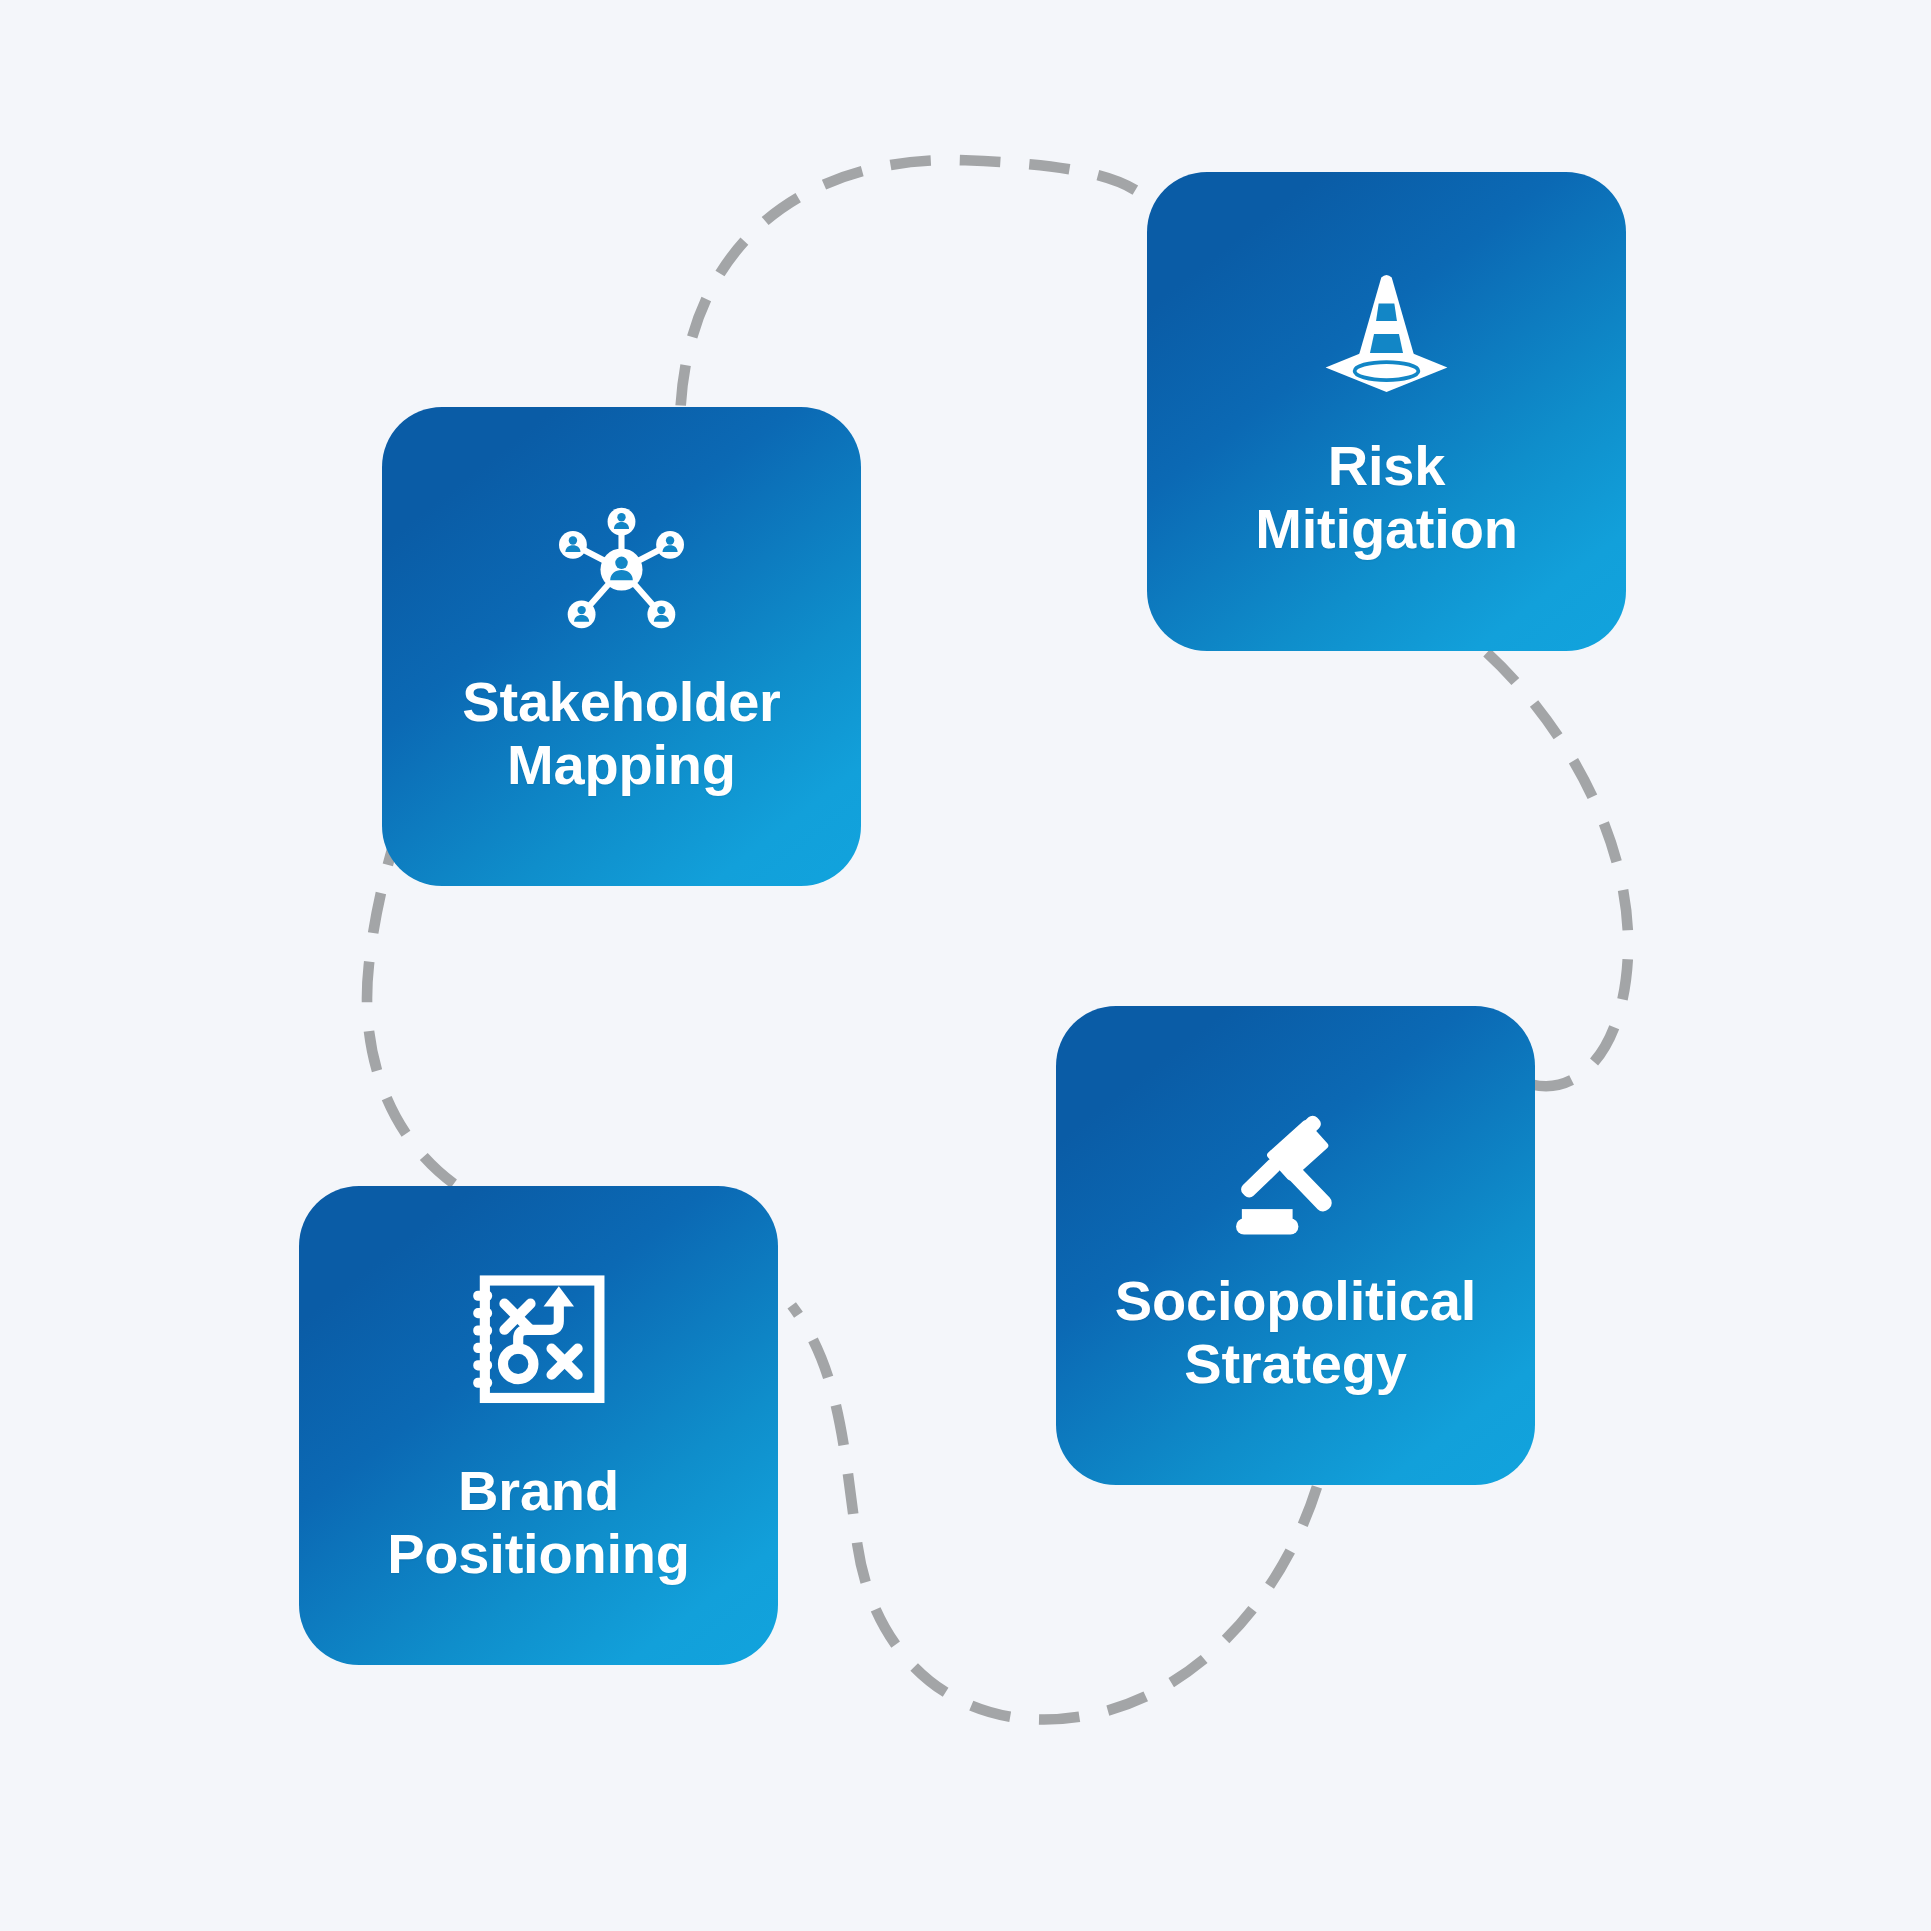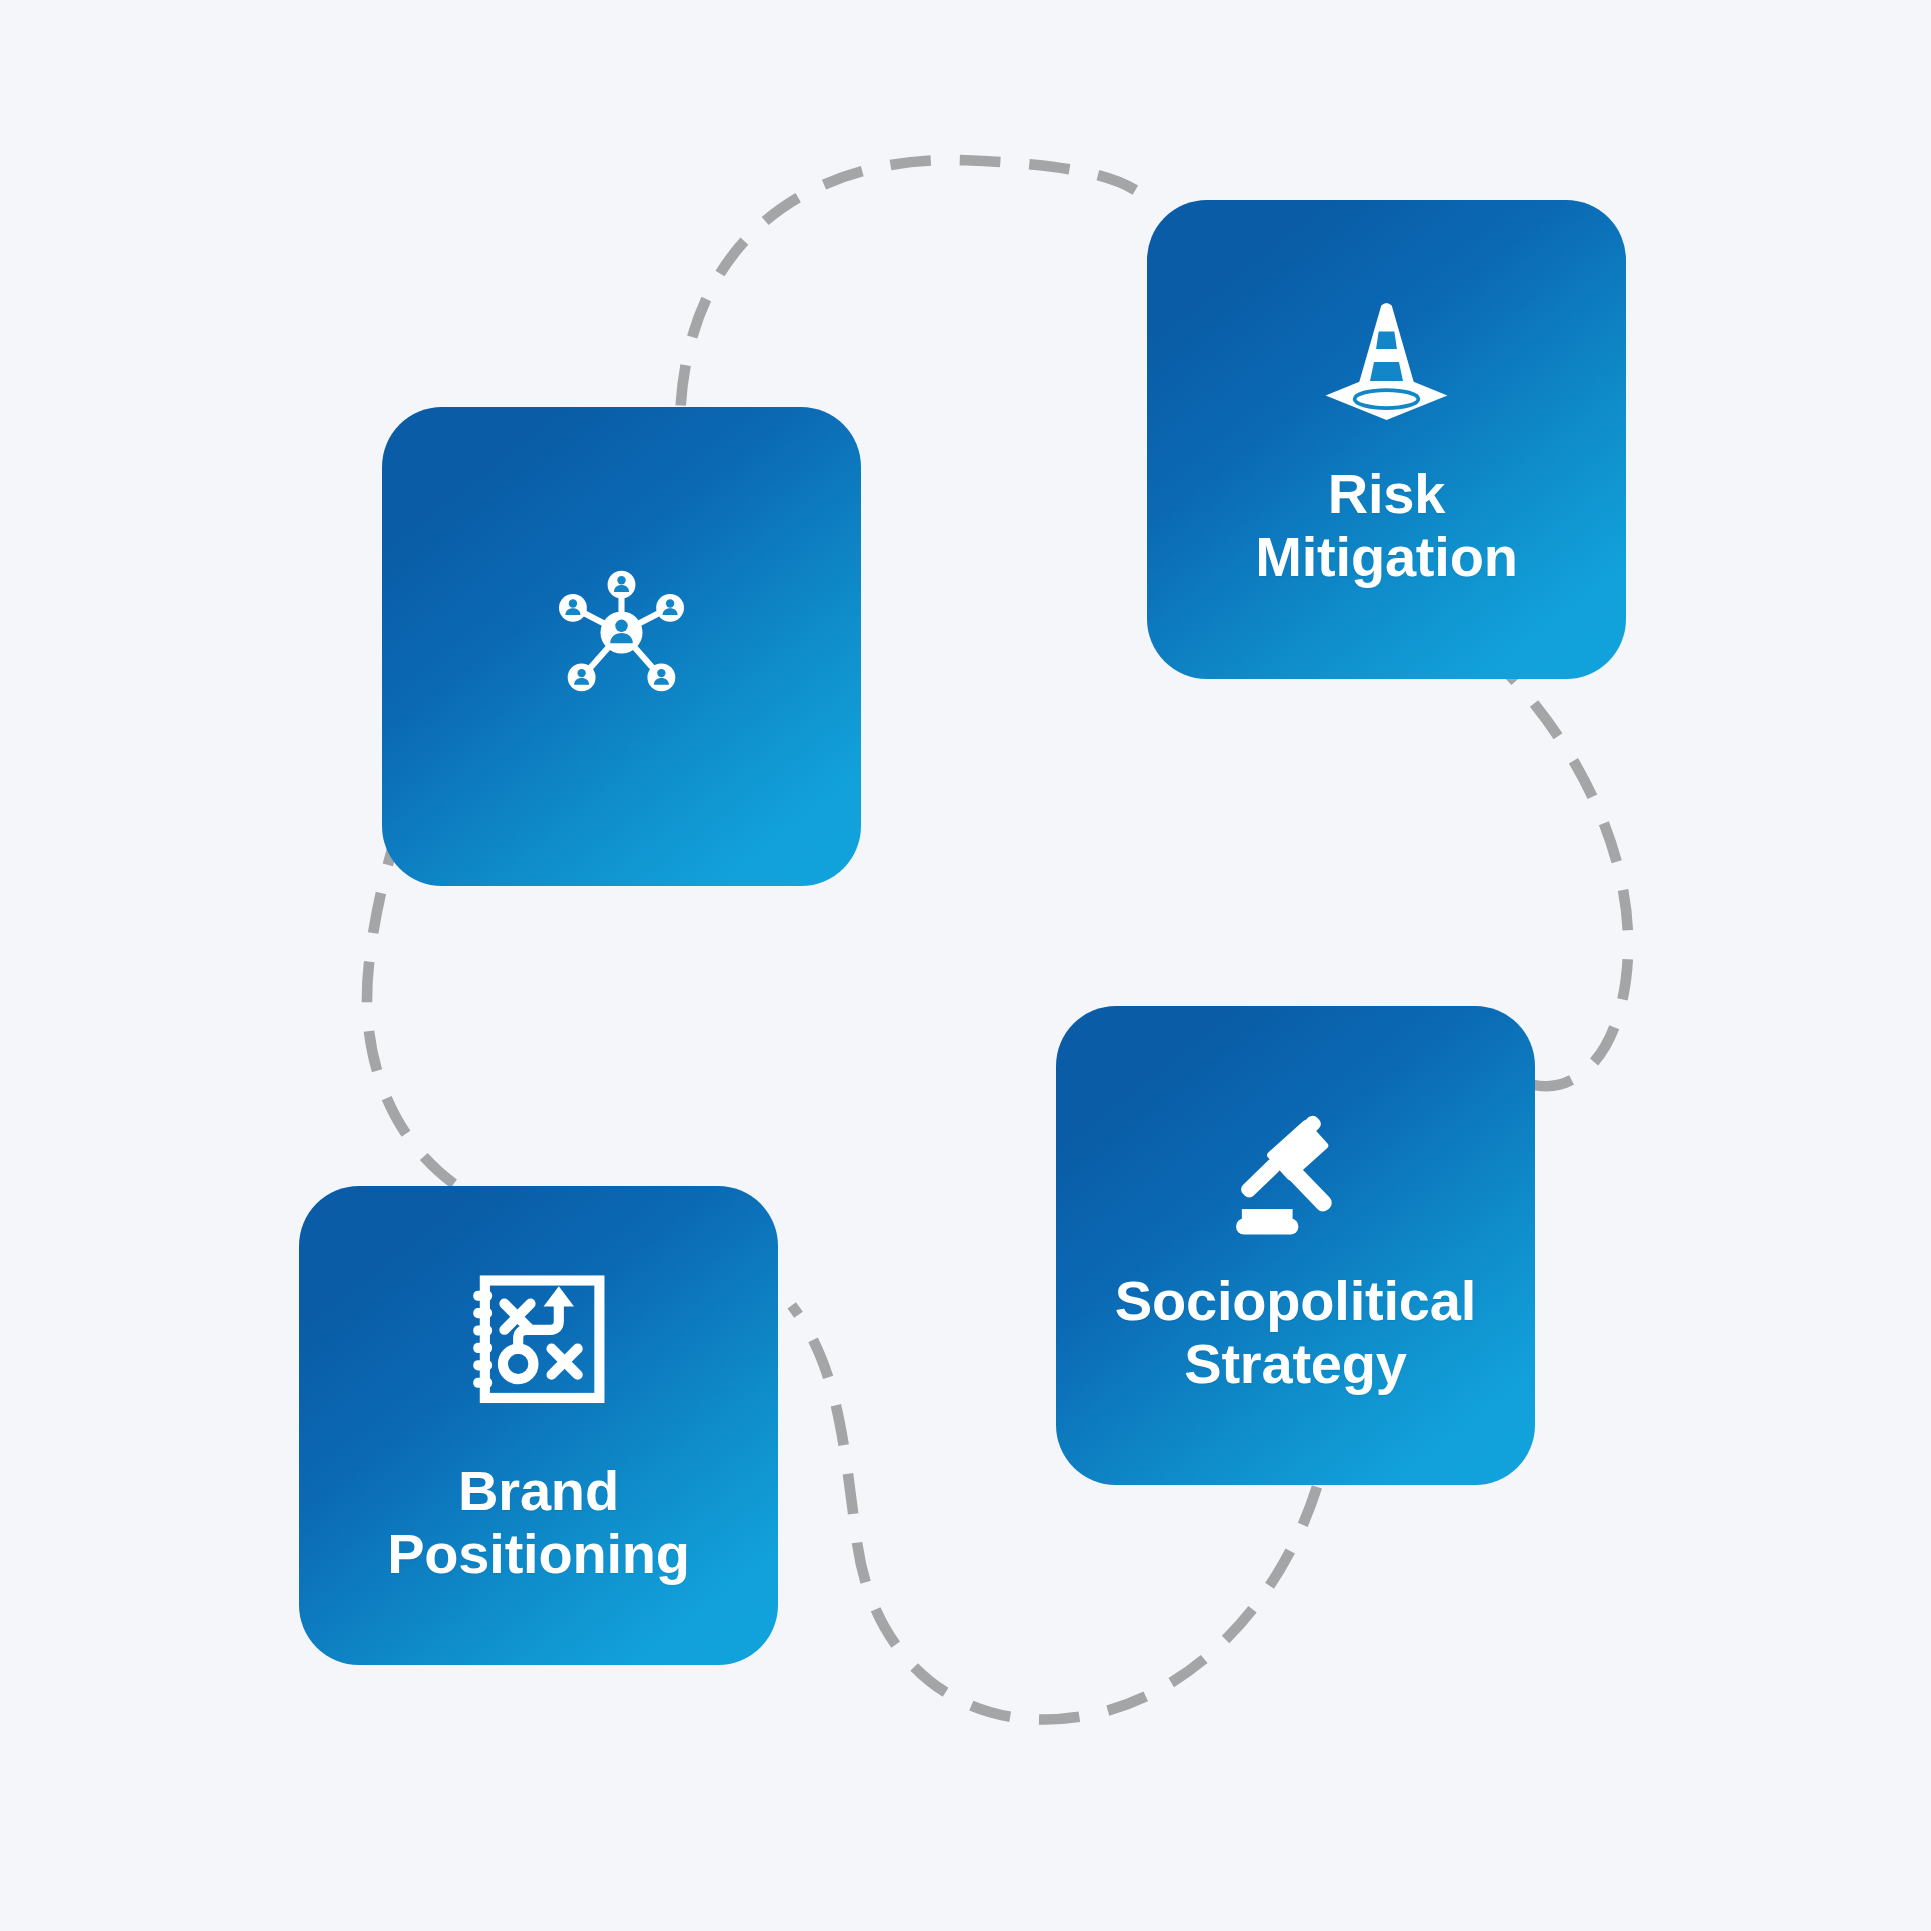--- a/index.html
+++ b/index.html
@@ -128,23 +128,25 @@
           </g>
 
           <circle cx="77.5" cy="81" r="9.6" fill="#ffffff"></circle>
           <g fill="#1286c6">
             <circle cx="77.5" cy="78" r="2.9"></circle>
             <path d="M72.3 86c0-2.9 2.3-4.7 5.2-4.7s5.2 1.8 5.2 4.7z"></path>
           </g>
         </g>
       </svg>
     </span>
-  </div>
-
-  <div class="card card-grad" id="card-risk" style="left: 1147px; top: 172px; width: 479px; height: 479px; border-radius: 60px; color: rgb(255, 255, 255); margin-top: 28px;">
+    <span class="label">Stakeholder
+Mapping</span>
+  </div>
+
+  <div class="card card-grad" id="card-risk" style="left: 1147px; top: 172px; width: 479px; height: 479px; border-radius: 60px; color: rgb(255, 255, 255);">
     <span class="icon">
       <svg width="145" height="145" viewBox="0 0 100 100" xmlns="http://www.w3.org/2000/svg">
 
         <path d="M50 55 L92 72 L50 89 L8 72 Z" fill="#ffffff"></path>
 
         <path d="M46.4 10 Q50 6.5 53.6 10 L72 74 Q50 80 28 74 Z" fill="#ffffff"></path>
 
         <path d="M44.6 28 L55.4 28 L57.2 40 L42.8 40 Z" fill="#1286c6"></path>
         <path d="M41.4 49 L58.6 49 L61.4 62 L38.6 62 Z" fill="#1286c6"></path>
 

